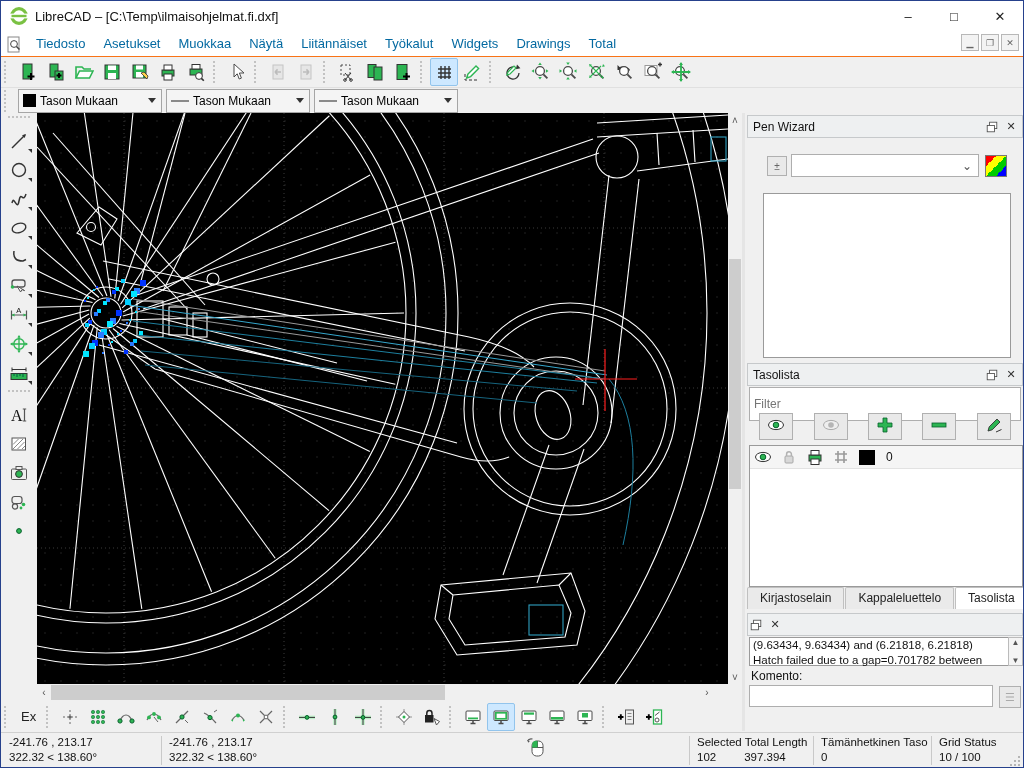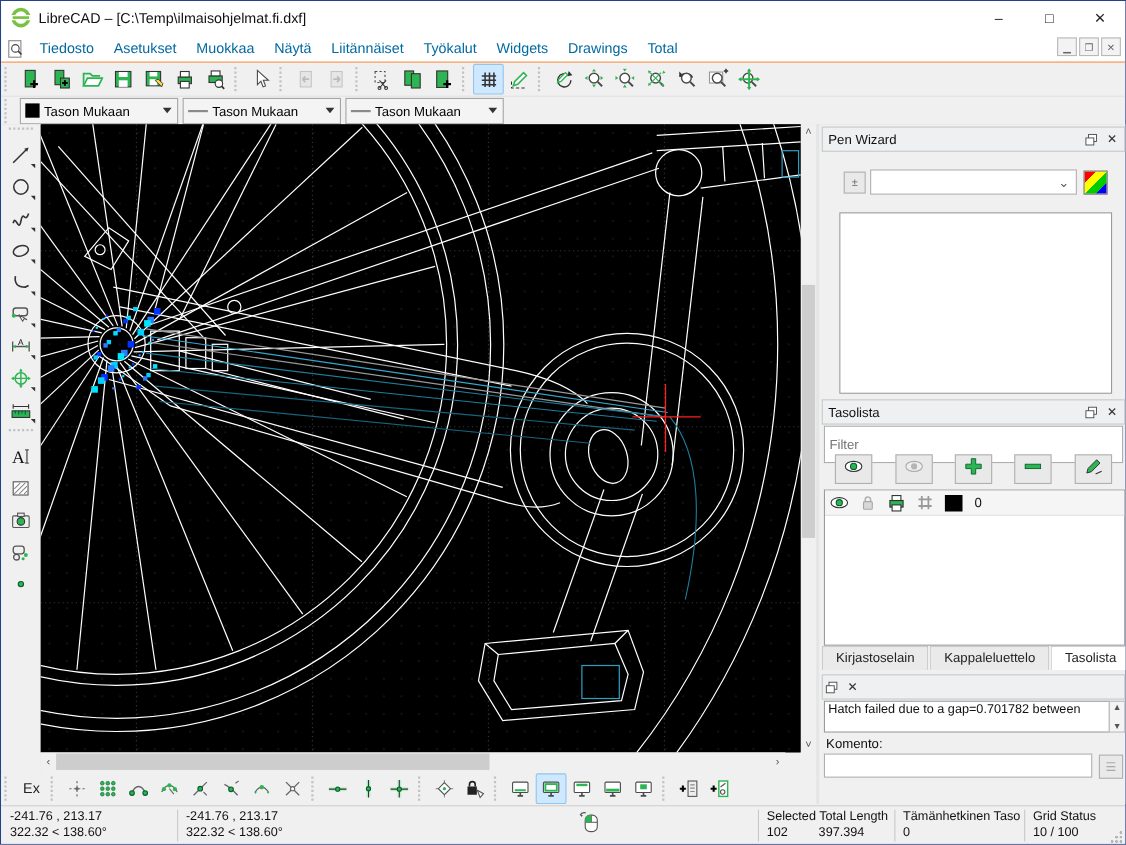--- a/index.html
+++ b/index.html
@@ -694,20 +694,21 @@
     <div class="panelhdr" style="top:500px;">
       <span class="hdrbtn">
           <svg viewBox="0 0 20 20" width="20" height="20">
             <rect x="7" y="4" width="9" height="8" fill="#fff" stroke="#444"></rect>
             <rect x="4" y="8" width="9" height="8" fill="#fff" stroke="#444"></rect>
           </svg>
         </span>
       <span class="hdrbtn">✕</span>
     </div>
     <div class="listbox" style="left:4px;top:524px;width:258px;height:27px;">
+      <div class="cmdhist">(9.63434, 9.63434) and (6.21818, 6.21818)</div>
       <div class="cmdhist">Hatch failed due to a gap=0.701782 between</div>
     </div>
     <div style="position:absolute;left:263px;top:524px;width:13px;height:27px;border:1px solid #bbb;background:#f4f4f4;
                 display:flex;flex-direction:column;justify-content:space-between;align-items:center;font-size:8px;color:#555;">
         <span>▲</span>
         <span>▼</span>
       </div>
     <div style="position:absolute;left:6px;top:556px;font-size:12px;color:#111;text-align:center;">Komento:</div>
     <input class="input" style="position: absolute; left: 4px; top: 572px; width: 244px; height: 22px;" value="">
     <div class="sqbtn" style="position:absolute;left:254px;top:573px;width:20px;height:20px;color:#aaa;font-size:11px;">☰</div>

